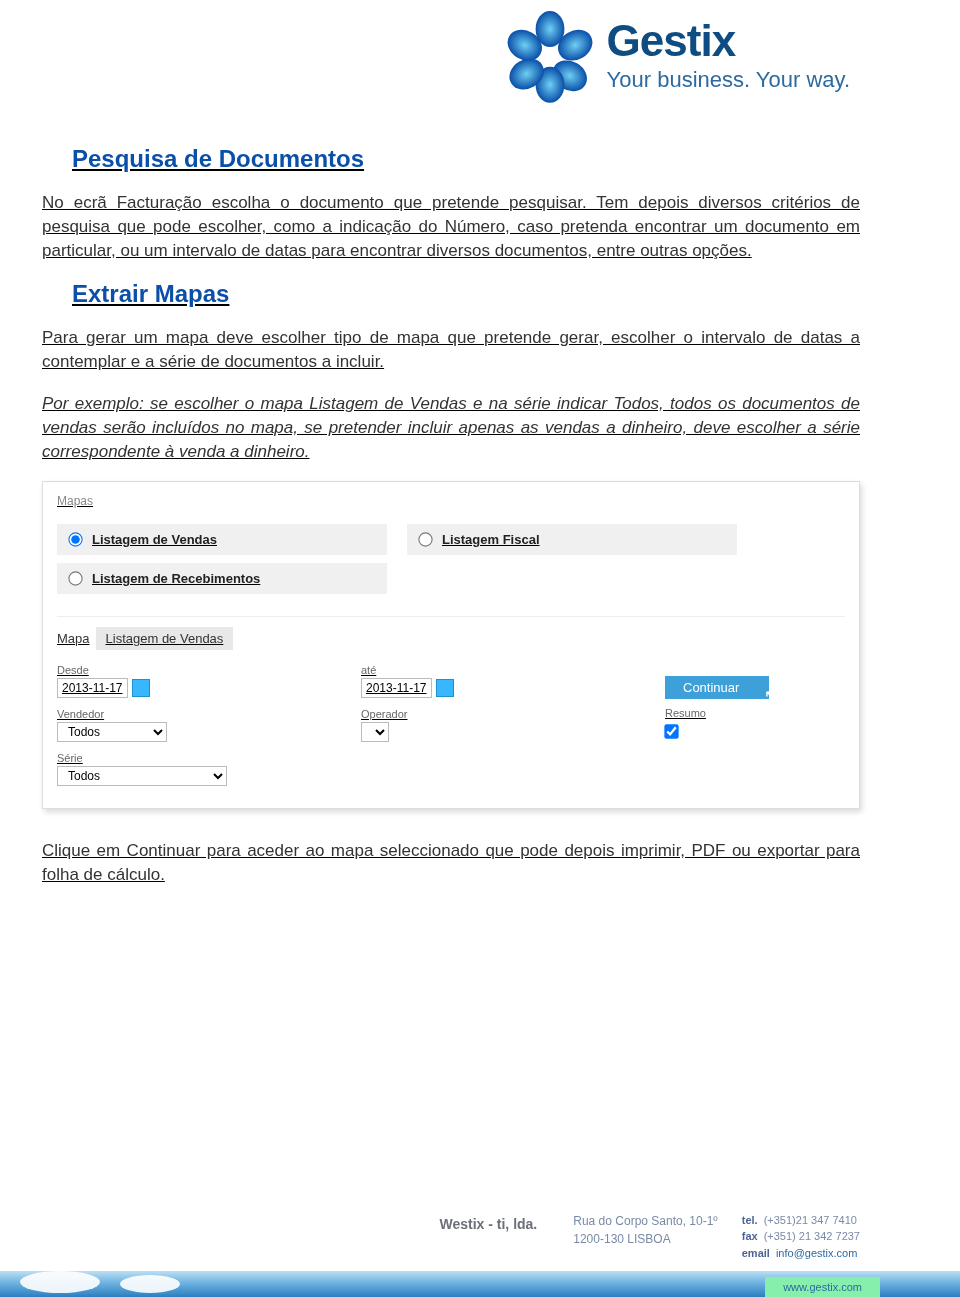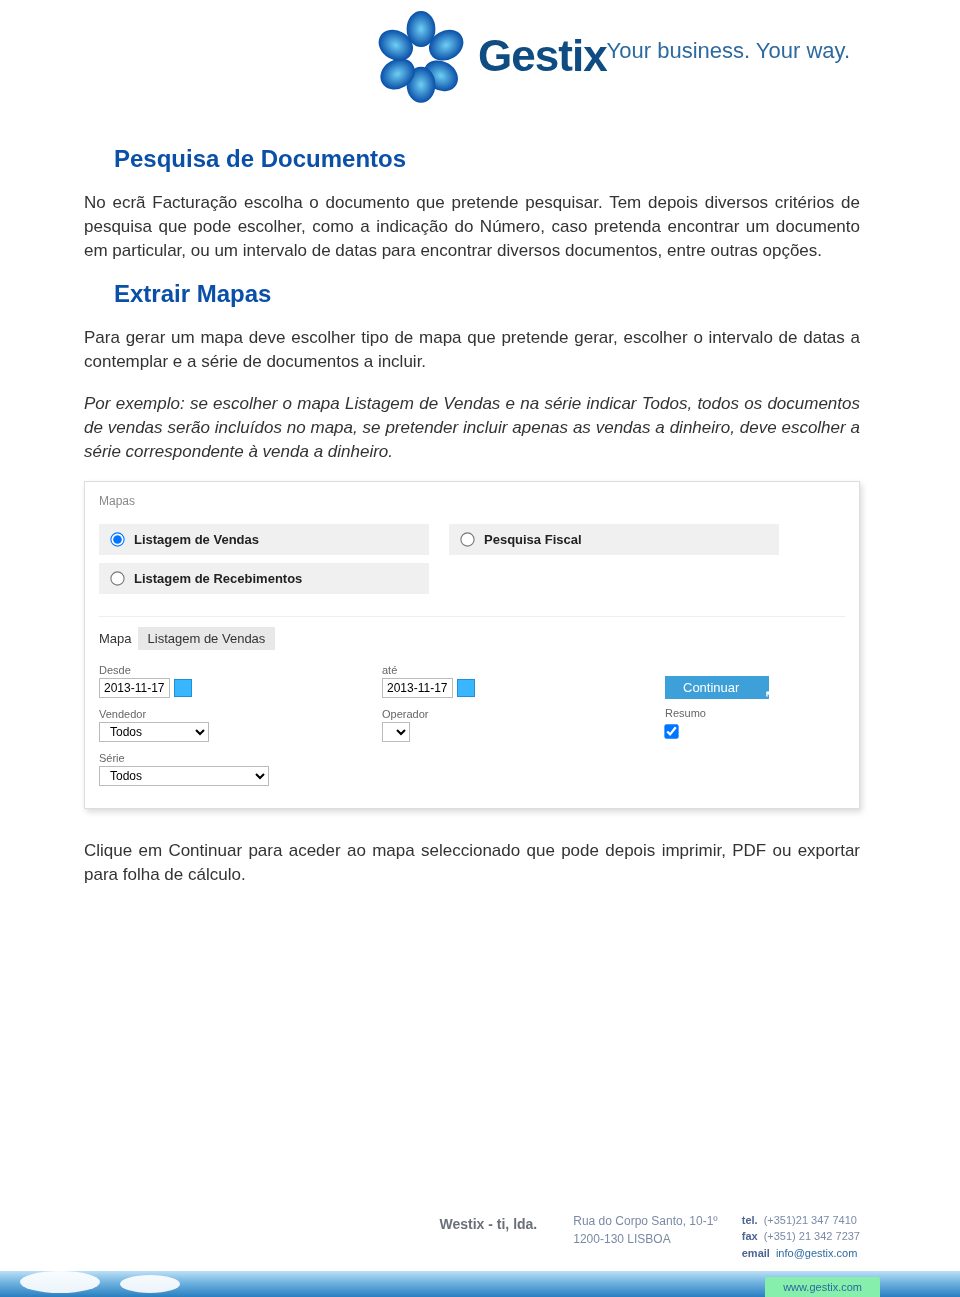--- a/index.html
+++ b/index.html
@@ -2,26 +2,26 @@
 <html><head>
 <meta charset="utf-8">
 <style>
   * { box-sizing: border-box; margin: 0; padding: 0; }
   body { width: 960px; height: 1297px; font-family: Arial, Helvetica, sans-serif; background: #fff; position: relative; }
 
   
   .header { position: absolute; top: 6px; right: 110px; display: flex; align-items: center; gap: 12px; }
   .logo-flower { width: 90px; height: 100px; position: relative; }
   .logo-flower svg { width: 100%; height: 100%; }
-  .brand-text { display: flex; flex-direction: row; }
+  .brand-text { display: flex; flex-direction: column; }
   .brand-name { font-size: 44px; font-weight: 700; color: #0f4c81; letter-spacing: -1px; line-height: 1; }
   .brand-tag  { font-size: 22px; color: #2c6aa0; margin-top: 4px; }
 
   
-  .content { padding: 145px 100px 0 84px; }
+  .content { padding: 145px 100px 0 42px; text-decoration: underline; }
   h2 { color: #0a4fa8; font-size: 24px; font-weight: 700; margin: 0 0 18px 30px; }
   p  { color: #333; font-size: 17px; line-height: 1.4; text-align: justify; margin-bottom: 18px; }
   p.italic { font-style: italic; }
 
   
   .mapas-box { margin: 10px 0 30px 0; border: 1px solid #ddd; background: #fff; padding: 12px 14px 22px 14px; box-shadow: 2px 3px 6px rgba(0,0,0,0.15); font-size: 12px; color: #333; }
   .mapas-title { color: #888; font-size: 12px; margin-bottom: 16px; }
   .radio-row { display: flex; gap: 20px; flex-wrap: wrap; margin-bottom: 8px; }
   .radio-opt { background: #f0f0f0; padding: 8px 12px; width: 330px; display: flex; align-items: center; gap: 10px; font-size: 13px; font-weight: 700; color: #222; }
   .radio-opt input { transform: scale(1.1); }
@@ -94,21 +94,21 @@
   <div class="mapas-box">
     <div class="mapas-title">Mapas</div>
 
     <div class="radio-row">
       <label class="radio-opt">
         <input type="radio" name="m" checked="" style="">
         <span>Listagem de Vendas</span>
       </label>
       <label class="radio-opt">
         <input type="radio" name="m" style="">
-        <span>Pesquisa Fiscal</span>
+        <span>Listagem Fiscal</span>
       </label>
     </div>
     <div class="radio-row">
       <label class="radio-opt">
         <input type="radio" name="m" style="">
         <span>Listagem de Recebimentos</span>
       </label>
     </div>
 
     <div class="map-sub">

